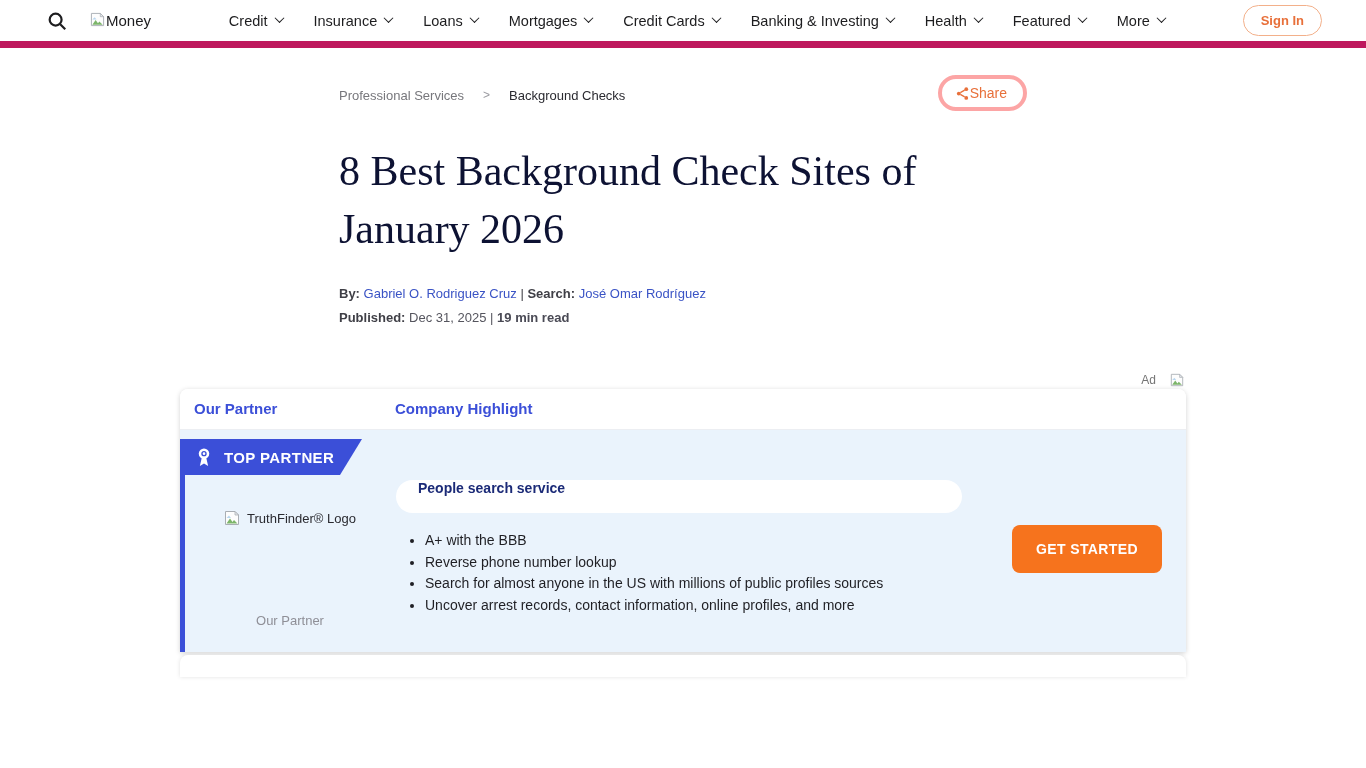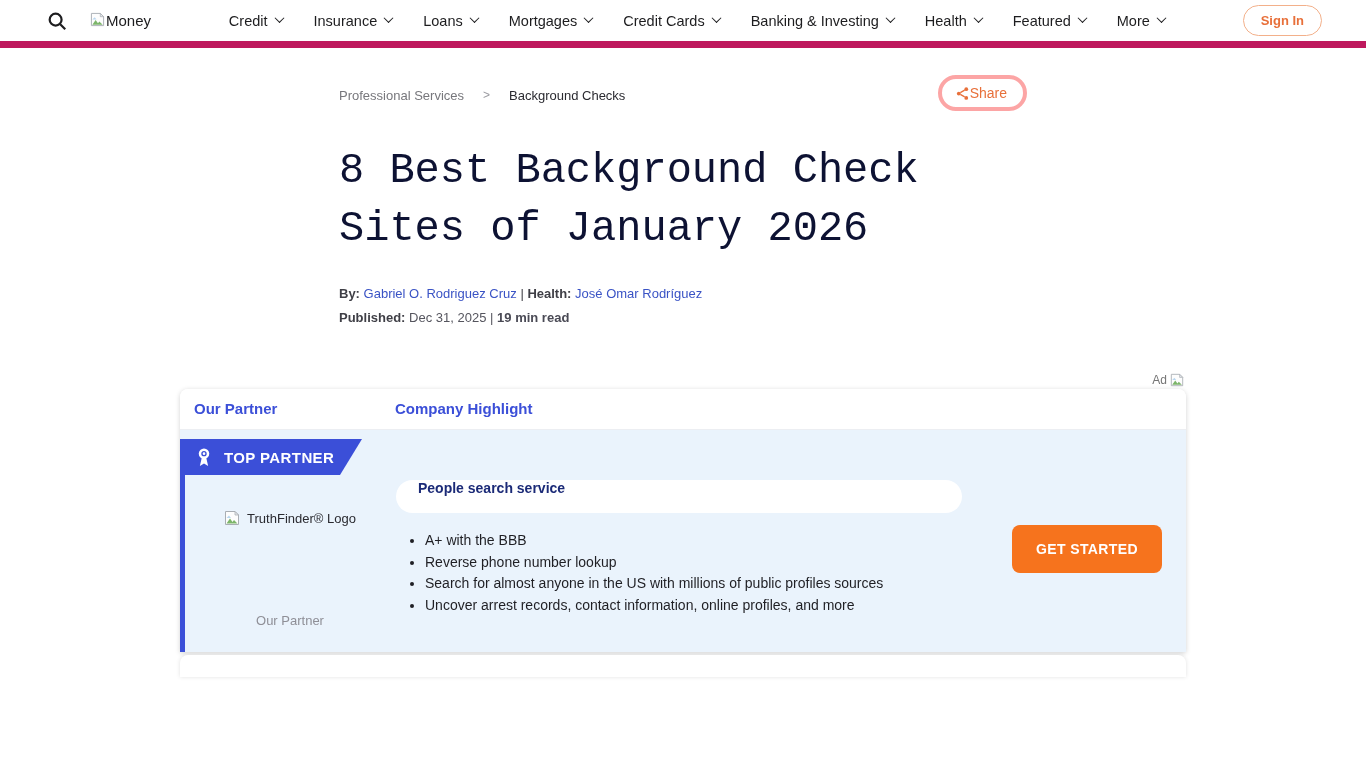--- a/index.html
+++ b/index.html
@@ -28,33 +28,33 @@
   .disclaimer a { color:#3a53c5; text-decoration:none; cursor:pointer; }
 
   .crumb-row { margin-top:31px; display:flex; align-items:center; position:relative; height:32px; }
   .crumb-parent { font-size:13px; color:#77777c; cursor:pointer; }
   .crumb-sep { font-size:12px; color:#9a9aa0; margin:0 19px; }
   .crumb-current { font-size:13px; color:#2a2a30; cursor:pointer; }
   .share-btn { position:absolute; right:0; top:-4px; display:flex; align-items:center; 
     border:4px solid #fca5a5; border-radius:999px; background:#fff; padding:6px 16px 6px 13px;
     color:#e8703a; font-size:14px; cursor:pointer; font-family:"Liberation Sans",sans-serif; }
 
-  .title { margin-top:31px; font-family:Liberation Mono, monospace;
+  .title { margin-top:31px; font-family:Liberation Serif, serif;
     font-size:42px; line-height:58px; font-weight:400; color:#0d1233; max-width:700px; }
 
   .byline { margin-top:28px; font-size:13px; color:#3f3f46; }
   .byline b { font-weight:bold; }
   .byline .lnk { color:#3a53c5; cursor:pointer; }
   .pubrow { margin-top:9px; font-size:13px; color:#55555e; }
   .pubrow b { color:#3f3f46; }
   .pubrow .readtime { font-weight:bold; color:#4a4a55; }
 
   
   .adwrap { width:1006px; margin:48px auto 0; }
-  .adlabel { display:flex; justify-content:flex-end; gap:3px;
+  .adlabel { display:flex; justify-content:flex-end; gap:14px;
     font-size:12px; color:#757575; padding-right:2px; margin-bottom:2px; }
 
   .pcard { width:1006px; background:#fff; border-radius:8px 8px 0 0;
     box-shadow:0 1px 5px rgba(0,0,0,.18); overflow:hidden; }
   .pcard-head { height:41px; background:#fff; display:flex; align-items:center;
     border-bottom:1px solid #eceef2; }
   .pcard-head .h1c { width:215px; padding-left:14px; }
   .pcard-head span { color:#3b4fd8; font-weight:bold; font-size:15px; }
   .pcard-body { position:relative; background:#eaf3fc; height:222px; }
   .leftbar { position:absolute; left:0; top:9px; bottom:0; width:5px; background:#3b4fd8; }
@@ -161,21 +161,21 @@
       <span>Share</span>
     </button>
   </div>
 
   <h1 class="title">8 Best Background Check Sites of January 2026</h1>
 
   <div class="byline">
     <b>By:</b>
     <span class="lnk">Gabriel O. Rodriguez Cruz</span>
     <span>|</span>
-    <b>Health:</b>
+    <b>Search:</b>
     <span class="lnk">José Omar Rodríguez</span>
   </div>
 
   <div class="pubrow">
     <b>Published:</b>
     <span>Dec 31, 2025</span>
     <span>|</span>
     <span class="readtime">19 min read</span>
   </div>
 

